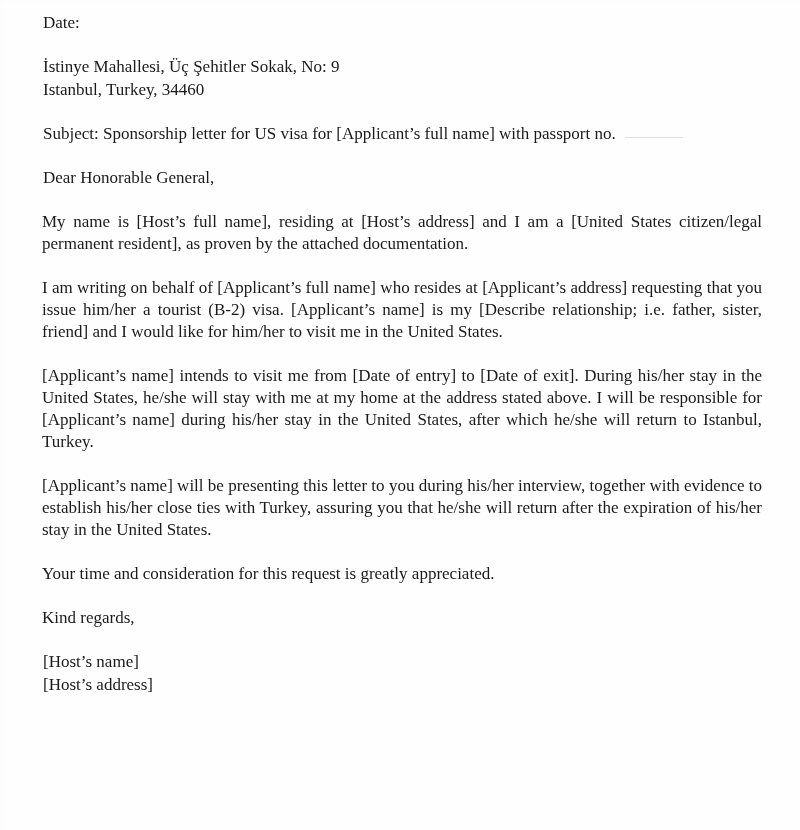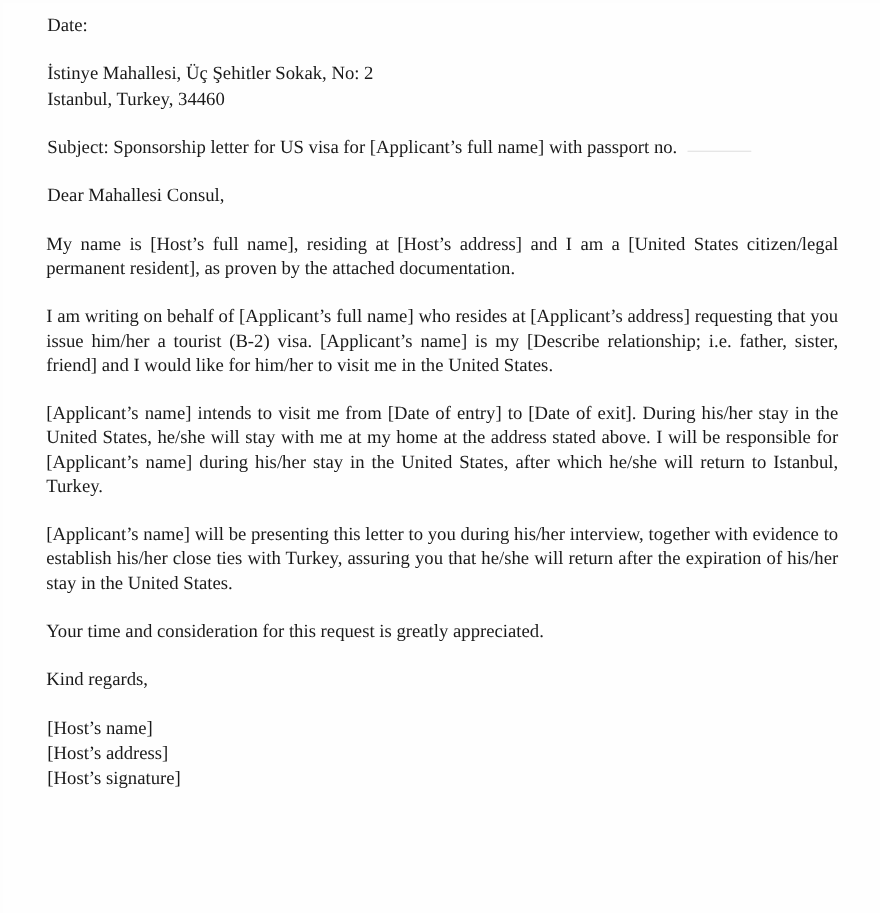--- a/index.html
+++ b/index.html
@@ -49,43 +49,42 @@
 </head>
 <body>
 
 <div class="page">
 
   <div class="block">
     <span>Date:</span>
   </div>
 
   <div class="block">
-    <span class="addr-line">İstinye Mahallesi, Üç Şehitler Sokak, No: 2</span>
+    <span class="addr-line">İstinye Mahallesi, Üç Şehitler Sokak, No: 9</span>
     <span class="addr-line">Istanbul, Turkey, 34460</span>
   </div>
 
   <div class="block subject-row">
     <span>Subject: Sponsorship letter for US visa for [Applicant’s full name] with passport no.</span><span class="blank-line"></span>
   </div>
 
   <div class="block">
-    <span>Dear Mahallesi Consul,</span>
+    <span>Dear Honorable General,</span>
   </div>
 
   <div class="block para">My name is [Host’s full name], residing at [Host’s address] and I am a [United States citizen/legal permanent resident], as proven by the attached documentation.</div>
 
   <div class="block para">I am writing on behalf of [Applicant’s full name] who resides at [Applicant’s address] requesting that you issue him/her a tourist (B-2) visa. [Applicant’s name] is my [Describe relationship; i.e. father, sister, friend] and I would like for him/her to visit me in the United States.</div>
 
   <div class="block para">[Applicant’s name] intends to visit me from [Date of entry] to [Date of exit]. During his/her stay in the United States, he/she will stay with me at my home at the address stated above. I will be responsible for [Applicant’s name] during his/her stay in the United States, after which he/she will return to Istanbul, Turkey.</div>
 
   <div class="block para">[Applicant’s name] will be presenting this letter to you during his/her interview, together with evidence to establish his/her close ties with Turkey, assuring you that he/she will return after the expiration of his/her stay in the United States.</div>
 
   <div class="block">Your time and consideration for this request is greatly appreciated.</div>
 
   <div class="block">Kind regards,</div>
 
   <div class="block">
     <span class="sig-line">[Host’s name]</span>
     <span class="sig-line">[Host’s address]</span>
-    <span class="sig-line">[Host’s signature]</span>
   </div>
 
 </div>
 
 </body></html>

